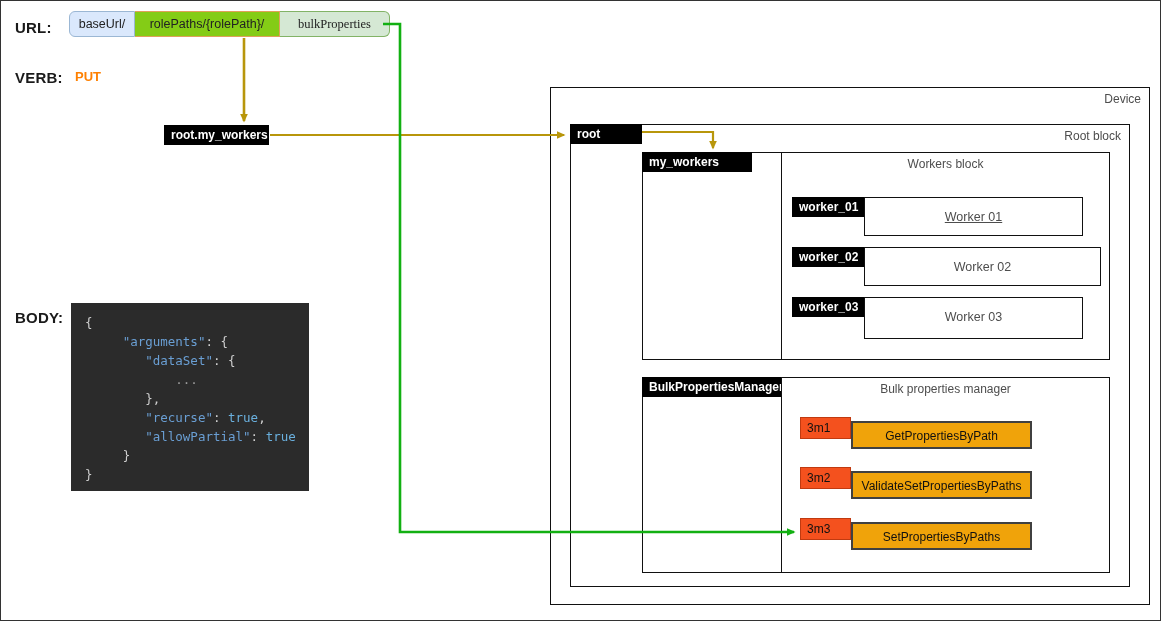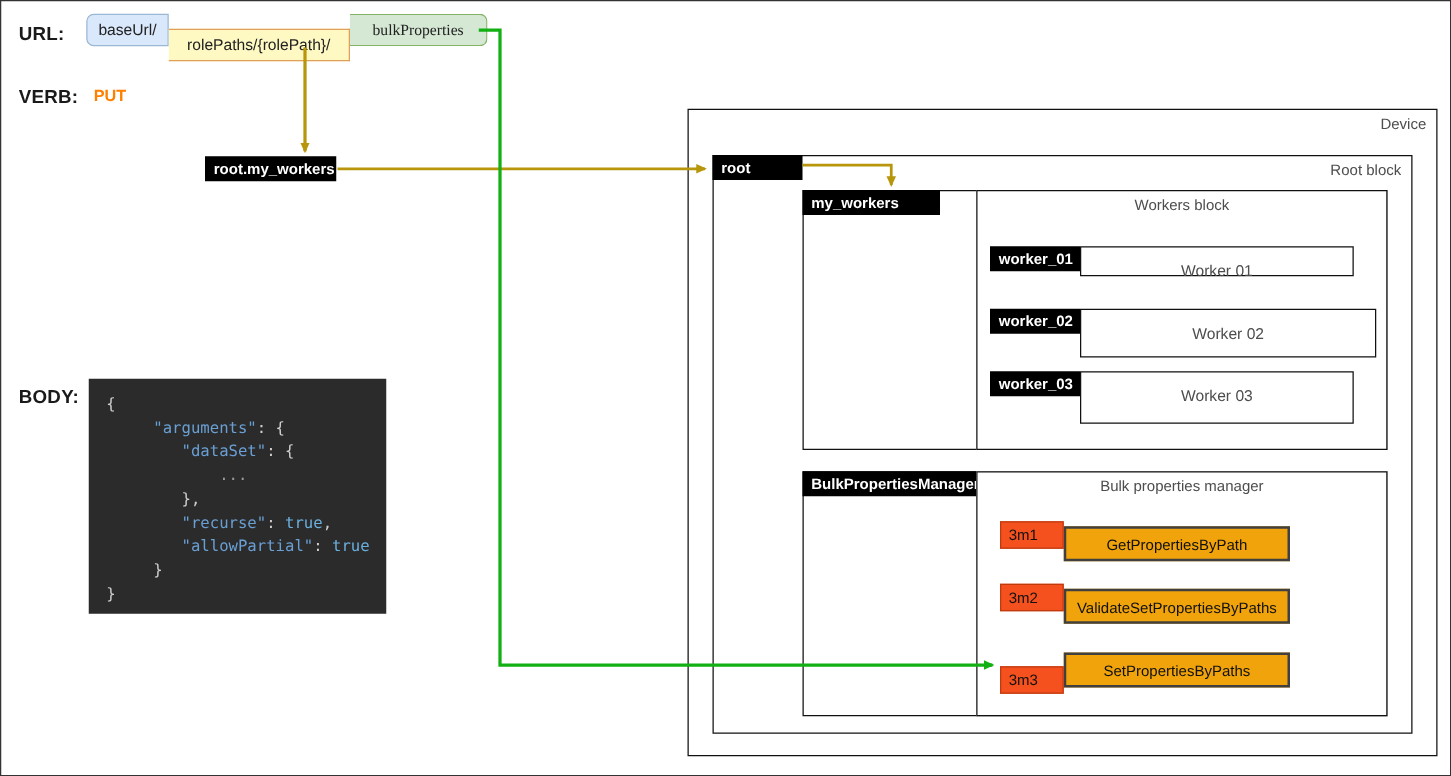--- a/index.html
+++ b/index.html
@@ -10,21 +10,21 @@
 
   
   .flabel{font-size:15px;font-weight:bold;color:#1a1a1a;letter-spacing:.2px;}
   .verb-val{font-size:13px;font-weight:bold;color:#ff8000;}
 
   
   .chip{height:26px;line-height:25px;font-size:12.5px;color:#222;
         text-align:center;box-sizing:border-box;}
   .chip-base{background:#dae8fc;border:1px solid #9bb7d4;
              border-radius:6px 0 0 6px;}
-  .chip-role{background:#fef9c3;border:1px solid #e0a05a;border-left:none;margin-top:12px;}
+  .chip-role{background:#84cc16;border:1px solid #e0a05a;border-left:none;}
   .chip-bulk{background:#d5e8d4;border:1px solid #82b366;border-left:none;
              border-radius:0 6px 6px 0;}
 
   
   .code{background:#2b2b2b;color:#d8d8d8;font-family:"DejaVu Sans Mono",monospace;
         font-size:12.5px;line-height:19px;padding:10px 14px;white-space:pre;}
   .k{color:#6a9fd4;} .v{color:#6ab0de;} .p{color:#cfcfcf;} .d{color:#9a9a9a;}
 
   
   .frame{border:1.6px solid #111;background:#fff;}
@@ -87,21 +87,21 @@
   </div>
   <div class="abs tab" style="left:569px;top:123px;width:72px;">root</div>
 
   <div class="abs frame" style="left:641px;top:151px;width:468px;height:208px;"></div>
   <div class="abs tab" style="left:641px;top:151px;width:110px;">my_workers</div>
 
   <div class="abs frame" style="left:780px;top:151px;width:329px;height:208px;">
     <div class="frame-title center">Workers block</div>
   </div>
 
-  <div class="abs wbox" style="left:863px;top:196px;width:219px;height:24px;">
+  <div class="abs wbox" style="left:863px;top:196px;width:219px;height:39px;text-decoration:underline;">
     <span>Worker 01</span>
   </div>
   <div class="abs tab" style="left:791px;top:196px;width:72px;">worker_01</div>
 
   <div class="abs wbox" style="left:863px;top:246px;width:237px;height:39px;">
     <span>Worker 02</span>
   </div>
   <div class="abs tab" style="left:791px;top:246px;width:72px;">worker_02</div>
 
   <div class="abs wbox" style="left:863px;top:296px;width:219px;height:42px;">
@@ -122,21 +122,21 @@
   <div class="abs mtab" style="left:799px;top:416px;width:51px;">3m1</div>
 
   <div class="abs mbody" style="left:850px;top:470px;width:181px;height:28px;">
     <span>ValidateSetPropertiesByPaths</span>
   </div>
   <div class="abs mtab" style="left:799px;top:466px;width:51px;">3m2</div>
 
   <div class="abs mbody" style="left:850px;top:521px;width:181px;height:28px;">
     <span>SetPropertiesByPaths</span>
   </div>
-  <div class="abs mtab" style="left:799px;top:532px;width:51px;">3m3</div>
+  <div class="abs mtab" style="left:799px;top:517px;width:51px;">3m3</div>
 
   <svg class="ov">
     <defs>
       <marker id="gold-arrow" markerWidth="9" markerHeight="9" refX="7" refY="4.5" orient="auto" markerUnits="userSpaceOnUse">
         <path d="M0,0.7 L8.5,4.5 L0,8.3 Z" fill="#b8960b"></path>
       </marker>
       <marker id="green-arrow" markerWidth="9" markerHeight="9" refX="7" refY="4.5" orient="auto" markerUnits="userSpaceOnUse">
         <path d="M0,0.7 L8.5,4.5 L0,8.3 Z" fill="#12b012"></path>
       </marker>
     </defs>

